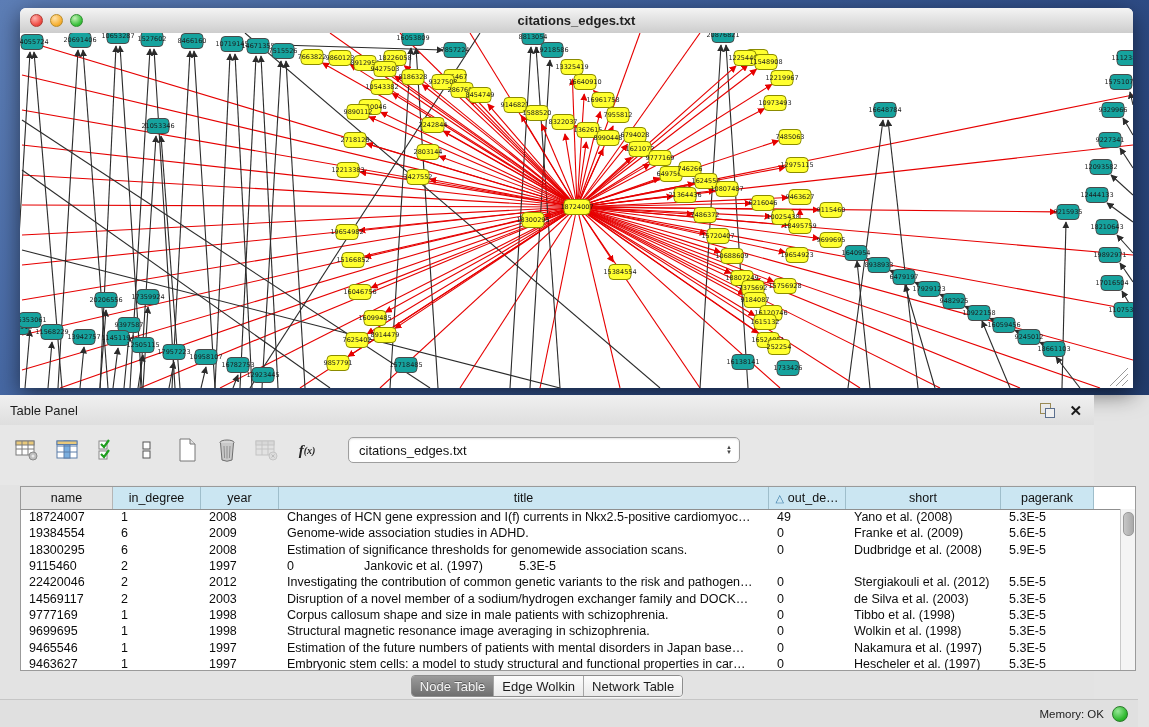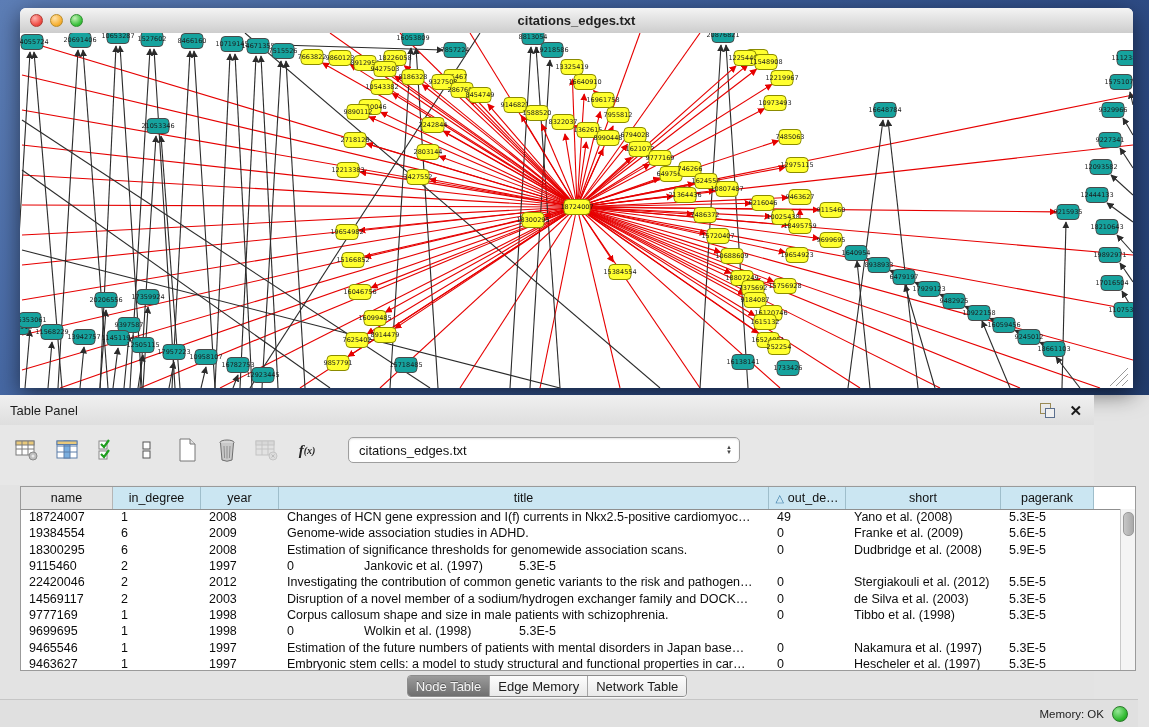--- a/index.html
+++ b/index.html
@@ -945,20 +945,21 @@
             <div class="td" style="width: 78px;">1998</div>
             <div class="td" style="width: 490px;">Corpus callosum shape and size in male patients with schizophrenia.</div>
             <div class="td" style="width: 77px;">0</div>
             <div class="td" style="width: 155px;">Tibbo et al. (1998)</div>
             <div class="td" style="width: 93px;">5.3E-5</div>
           </div>
           <div class="tr">
             <div class="td" style="width: 92px;">9699695</div>
             <div class="td" style="width: 88px;">1</div>
             <div class="td" style="width: 78px;">1998</div>
+            <div class="td" style="width: 490px;">Structural magnetic resonance image averaging in schizophrenia.</div>
             <div class="td" style="width: 77px;">0</div>
             <div class="td" style="width: 155px;">Wolkin et al. (1998)</div>
             <div class="td" style="width: 93px;">5.3E-5</div>
           </div>
           <div class="tr">
             <div class="td" style="width: 92px;">9465546</div>
             <div class="td" style="width: 88px;">1</div>
             <div class="td" style="width: 78px;">1997</div>
             <div class="td" style="width: 490px;">Estimation of the future numbers of patients with mental disorders in Japan base…</div>
             <div class="td" style="width: 77px;">0</div>
@@ -976,21 +977,21 @@
           </div>
         </div>
       <div class="vscroll">
           <div class="vthumb"></div>
         </div>
     </div>
 
     <div class="tabs-row">
       <div class="seg-control" id="segcontrol">
           <div class="seg selected">Node Table</div>
-          <div class="seg">Edge Memory</div>
+          <div class="seg">Edge Wolkin</div>
           <div class="seg">Network Table</div>
         </div>
     </div>
 
     <div class="statusbar">
       <span class="mem-label">Memory: OK</span>
       <span class="mem-dot"></span>
     </div>
   </div>
 

